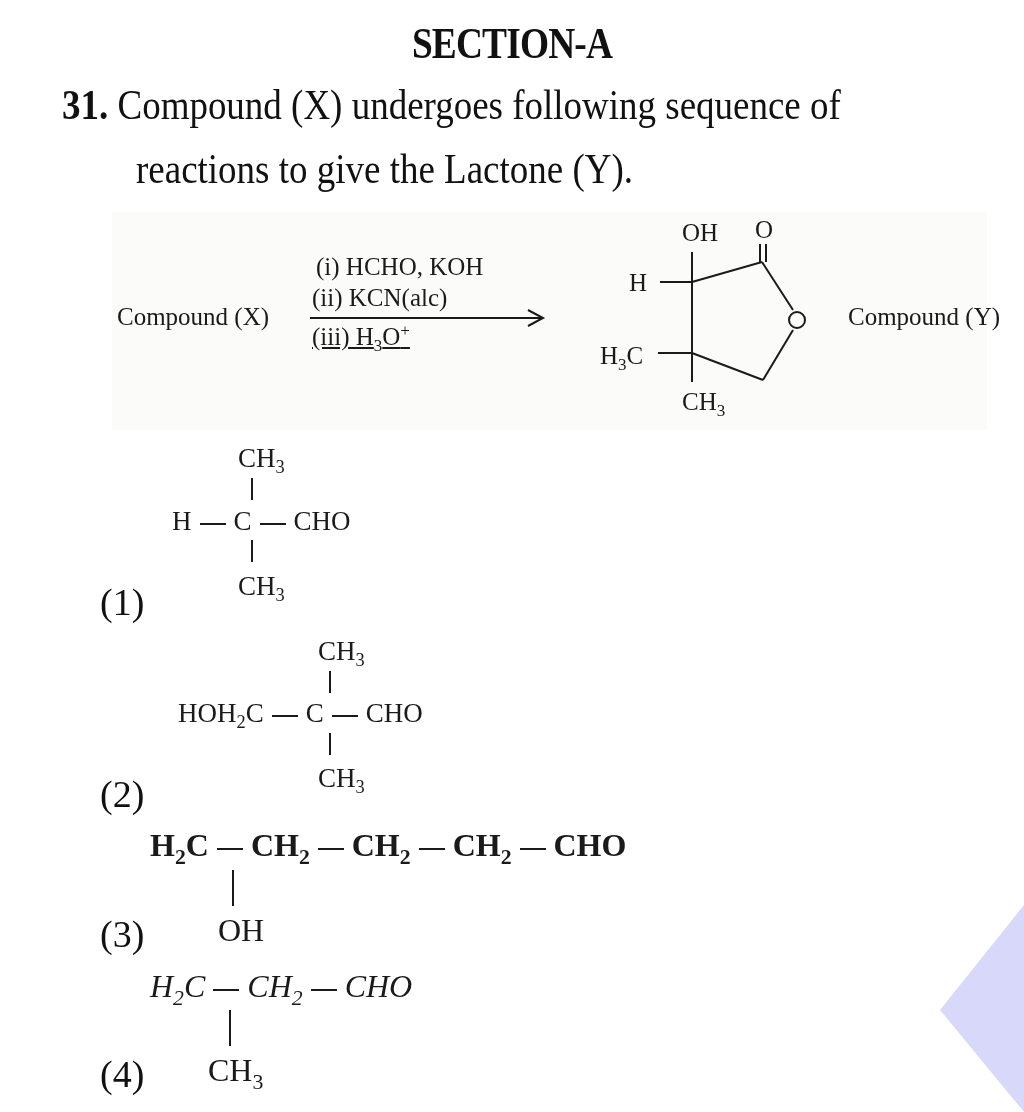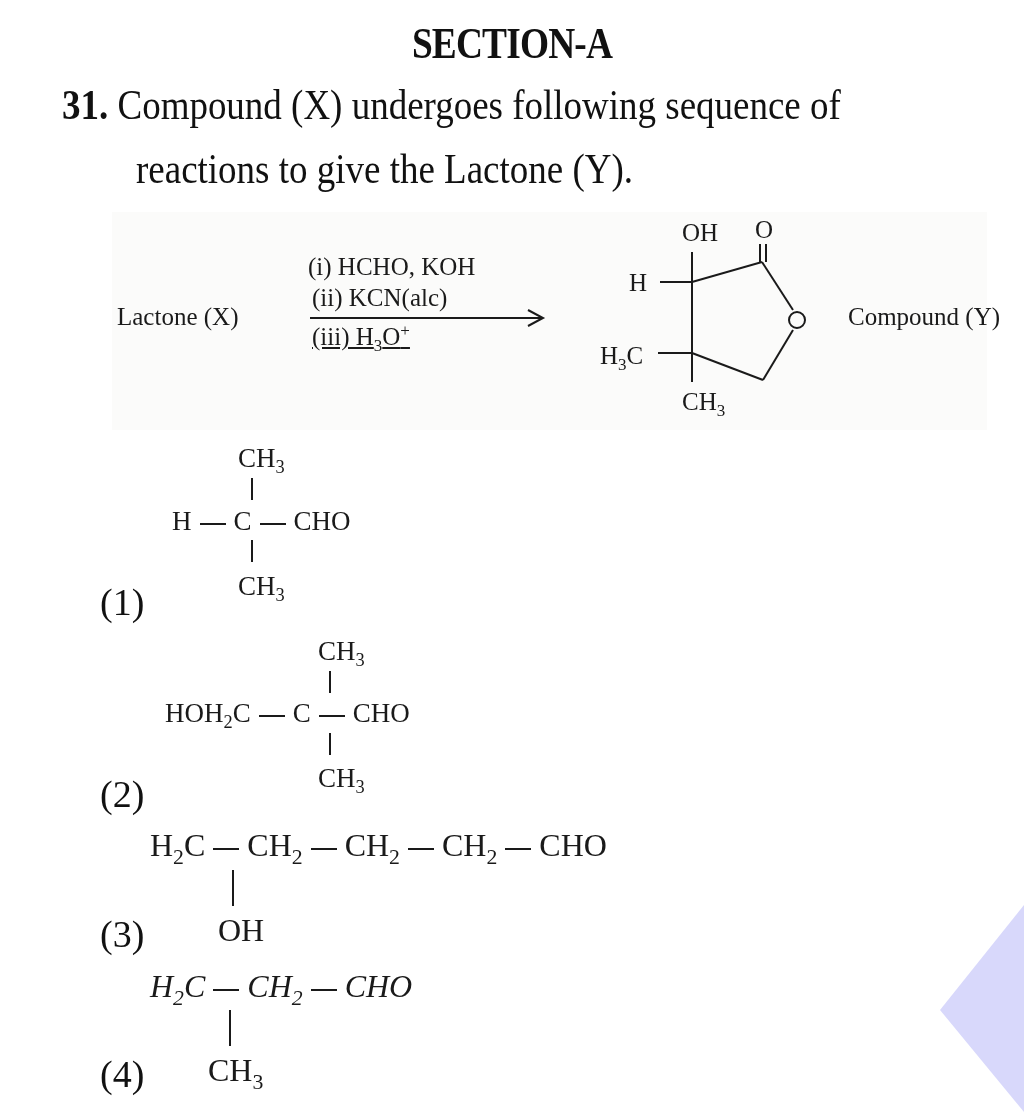--- a/index.html
+++ b/index.html
@@ -32,22 +32,22 @@
 <div class="abs section-title">SECTION-A</div>
 
 <div class="abs q-line" style="left:62px; top:80px;">
   <span class="q-num">31.</span>
   <span>Compound (X) undergoes following sequence of</span>
 </div>
 <div class="abs q-line" style="left:136px; top:144px;">reactions to give the Lactone (Y).</div>
 
 <div class="abs scheme-bg"></div>
 
-<div class="abs scheme-txt" style="left:117px; top:303px;">Lactone (X)</div>
-<div class="abs scheme-txt" style="left:308px; top:253px;text-align:right;">(i)  HCHO, KOH</div>
+<div class="abs scheme-txt" style="left:117px; top:303px;">Compound (X)</div>
+<div class="abs scheme-txt" style="left:316px; top:253px;text-align:right;">(i)  HCHO, KOH</div>
 <div class="abs scheme-txt" style="left:312px; top:284px;">(ii)  KCN(alc)</div>
 <div class="abs scheme-txt" style="left:312px; top:321px;text-decoration:underline;">
   <span>(iii) H</span><span class="sub">3</span><span>O</span><span class="sup">+</span>
 </div>
 <svg class="abs" style="left:310px; top:308px;" width="236" height="20">
   <line x1="0" y1="10" x2="232" y2="10" stroke="#1a1a1a" stroke-width="2"></line>
   <polyline points="218,2 233,10 218,18" fill="none" stroke="#1a1a1a" stroke-width="2"></polyline>
 </svg>
 
 <svg class="abs" style="left:590px; top:210px;" width="250" height="220">
@@ -83,30 +83,30 @@
     <span>H</span><span class="bond-h"></span><span>C</span><span class="bond-h"></span><span>CHO</span>
   </div>
   <div class="vline" style="left:251px; top:540px; height:22px;"></div>
   <div class="abs chem" style="left:238px; top:571px;"><span>CH</span><span class="sub">3</span></div>
 </div>
 
 <div class="abs" style="left:0; top:0;">
   <div class="abs opt-label" style="left:100px; top:772px;">(2)</div>
   <div class="abs chem" style="left:318px; top:636px;"><span>CH</span><span class="sub">3</span></div>
   <div class="vline" style="left:329px; top:671px; height:22px;"></div>
-  <div class="abs chem" style="left:165px; top:698px;">
+  <div class="abs chem" style="left:178px; top:698px;">
     <span>HOH</span><span class="sub">2</span><span>C</span><span class="bond-h"></span><span>C</span><span class="bond-h"></span><span>CHO</span>
   </div>
   <div class="vline" style="left:329px; top:733px; height:22px;"></div>
   <div class="abs chem" style="left:318px; top:763px;"><span>CH</span><span class="sub">3</span></div>
 </div>
 
 <div class="abs" style="left:0; top:0;">
   <div class="abs opt-label" style="left:100px; top:912px;">(3)</div>
-  <div class="abs chem" style="left:150px; top:827px; font-size:32px;">
+  <div class="abs chem" style="left:150px; top:827px; font-size:32px;font-weight:bold;">
     <span>H</span><span class="sub">2</span><span>C</span><span class="bond-h"></span><span>CH</span><span class="sub">2</span><span class="bond-h"></span><span>CH</span><span class="sub">2</span><span class="bond-h"></span><span>CH</span><span class="sub">2</span><span class="bond-h"></span><span>CHO</span>
   </div>
   <div class="vline" style="left:232px; top:870px; height:36px;"></div>
   <div class="abs chem" style="left:218px; top:912px; font-size:32px;">OH</div>
 </div>
 
 <div class="abs" style="left:0; top:0;">
   <div class="abs opt-label" style="left:100px; top:1052px;">(4)</div>
   <div class="abs chem" style="left:150px; top:968px; font-size:32px;font-style:italic;">
     <span>H</span><span class="sub">2</span><span>C</span><span class="bond-h"></span><span>CH</span><span class="sub">2</span><span class="bond-h"></span><span>CHO</span>

